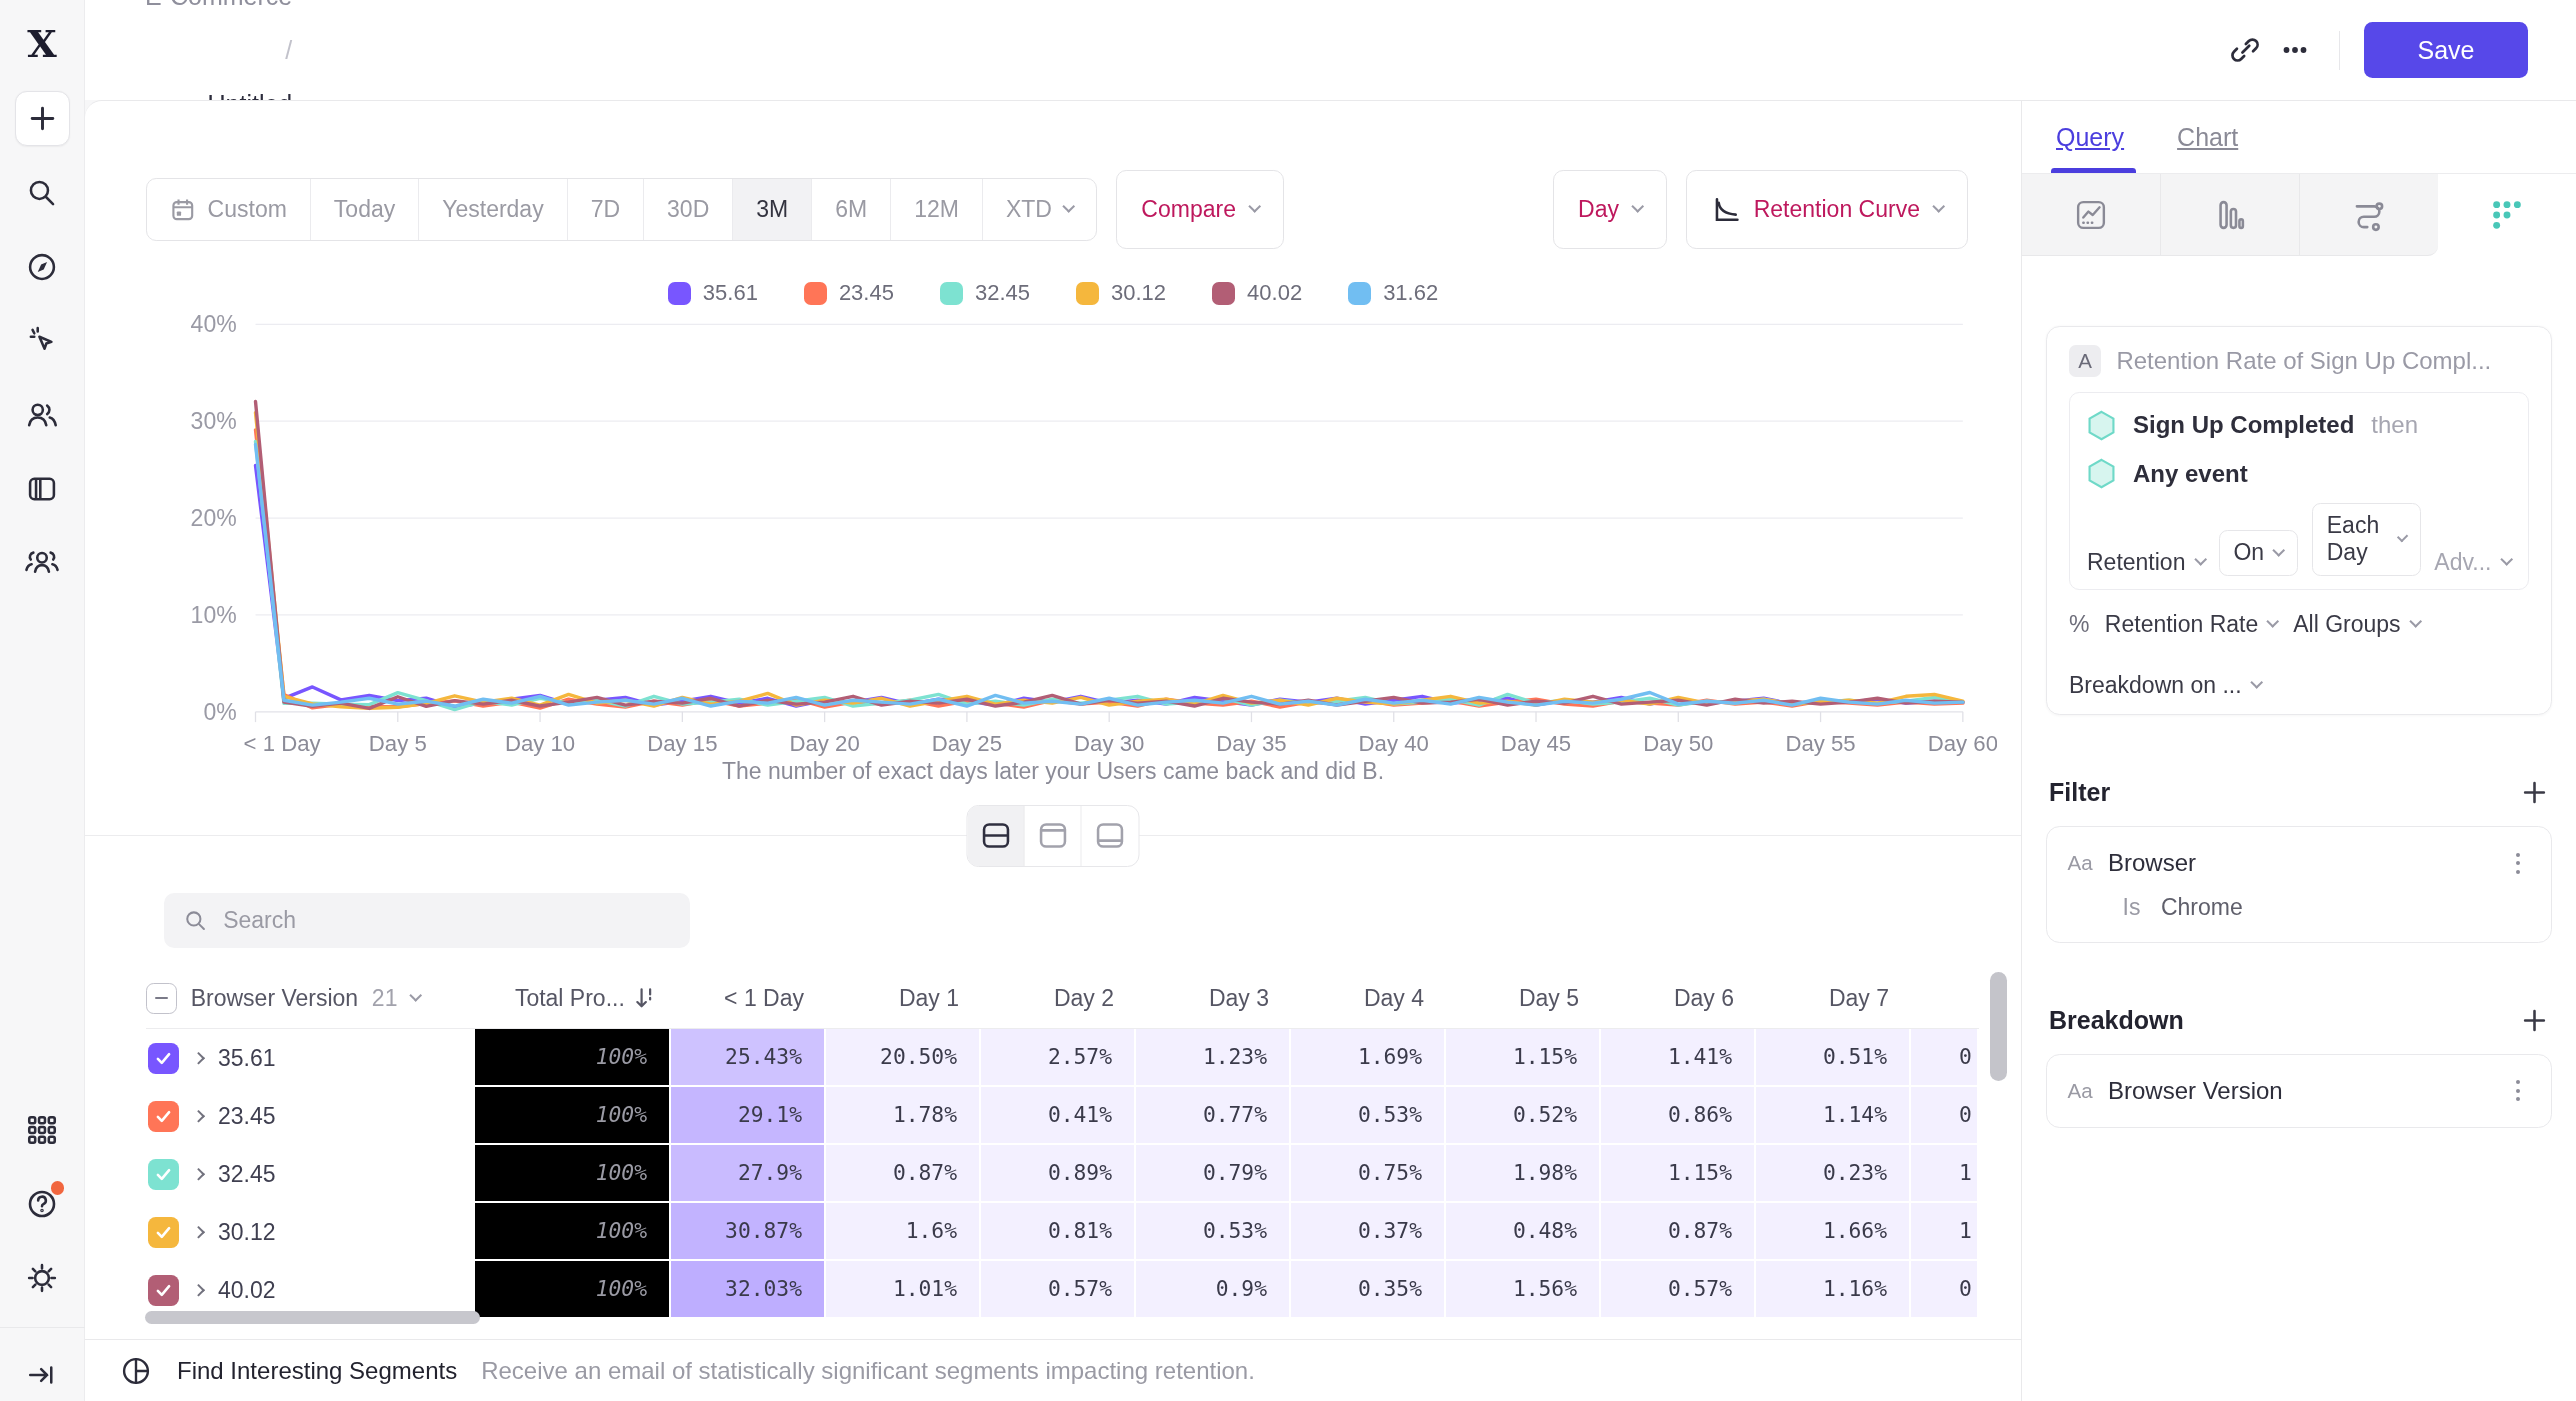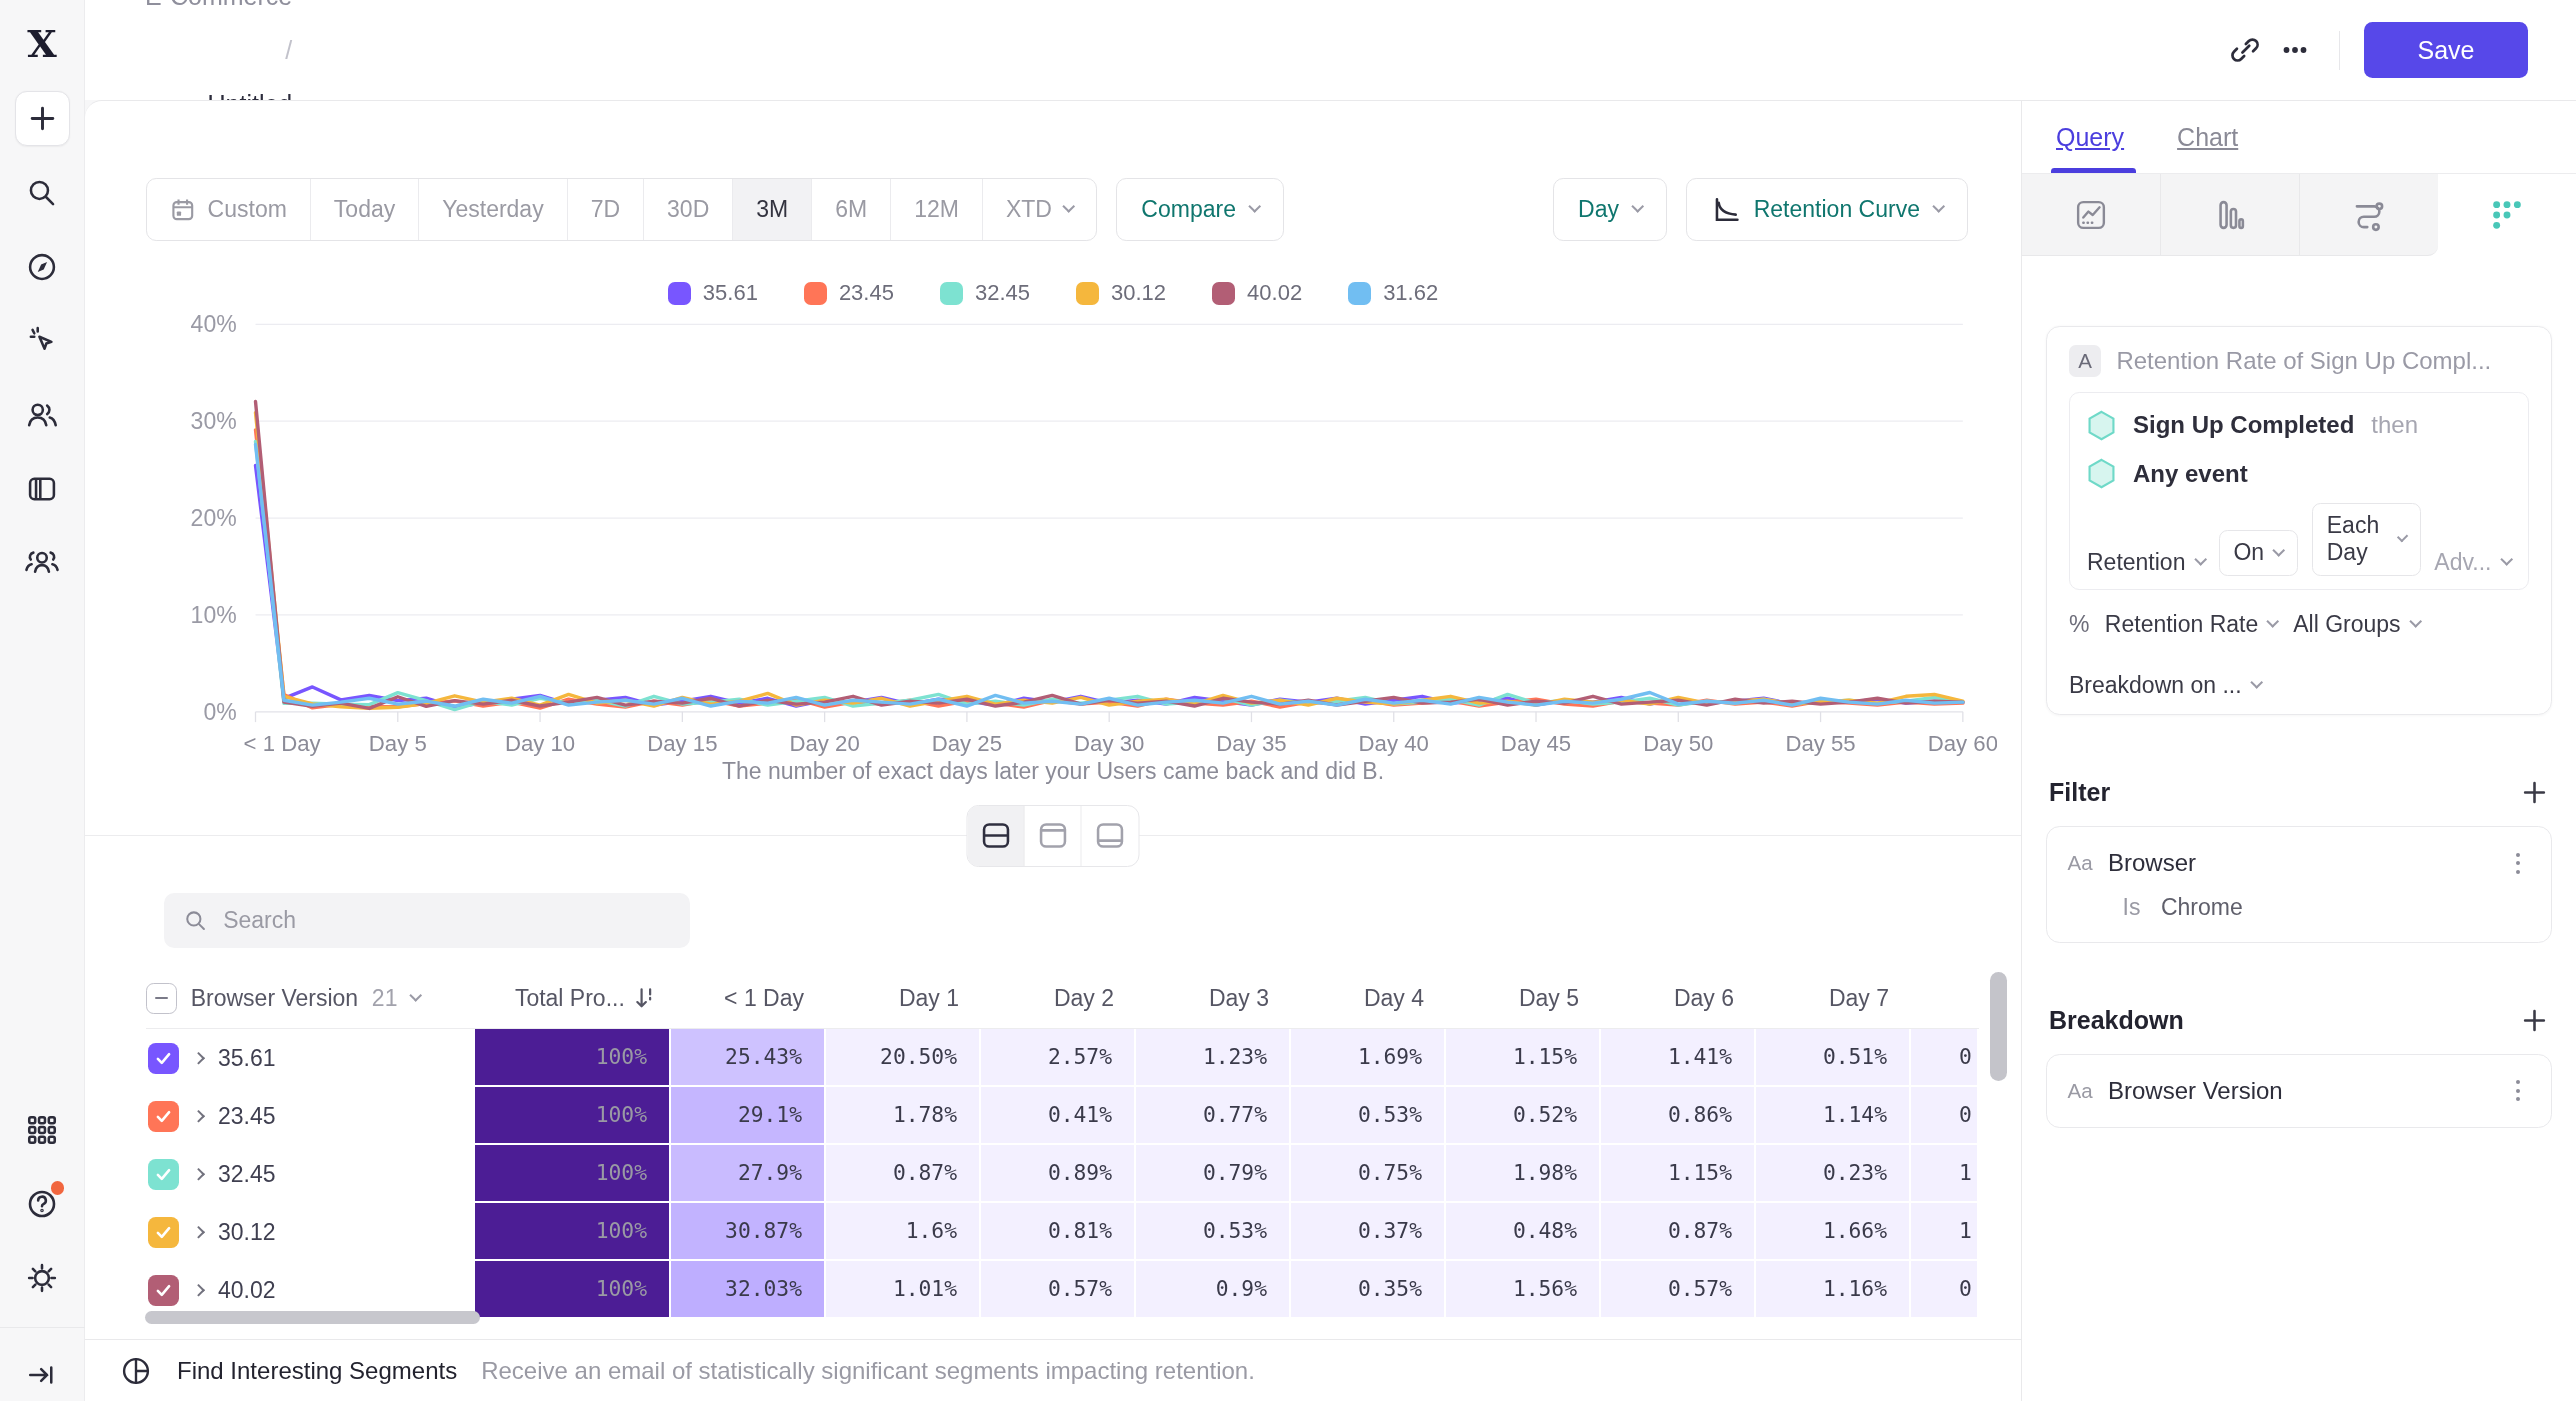--- a/index.html
+++ b/index.html
@@ -37,22 +37,22 @@
     background:#fff; border-top:0.9px solid #e9e9eb; border-top-left-radius:17px; }
 
   .ctrl-row { position:absolute; top:77px; left:61px; right:53px; height:63px;
     display:flex; align-items:center; justify-content:space-between; }
   .ctrl-left, .ctrl-right { display:flex; align-items:center; gap:19px; }
   .seg { display:flex; height:63px; border:0.9px solid #e4e4e7; border-radius:10.2px; background:#fff; overflow:hidden; }
   .seg .cell { display:flex; align-items:center; gap:12px; padding:0 23px; font-size:23px;
     color:#9a9aa3; border-right:0.9px solid #ebebee; white-space:nowrap; }
   .seg .cell:last-child { border-right:none; }
   .seg .cell.active { background:#f2f2f4; color:#33333f; }
-  .btn { display:flex; align-items:center; gap:13.7px; height:63px; padding:0 24px;
-    border:0.9px solid #e4e4e7; border-radius:10.2px; background:#fff; font-size:23px; color:#0f766e; white-space:nowrap; }
+  .btn { display:flex; align-items:center; gap:13.7px; height:79px; padding:0 24px;
+    border:0.9px solid #e4e4e7; border-radius:10.2px; background:#fff; font-size:23px; color:#be185d; white-space:nowrap; }
   .chev { display:inline-block; width:9.4px; height:9.4px; border-right:2.1px solid #9a9aa6;
     border-bottom:2.1px solid #9a9aa6; transform:rotate(45deg); margin-top:-5.1px; }
   .chevR { display:inline-block; width:8.5px; height:8.5px; border-right:2.1px solid #72727e;
     border-bottom:2.1px solid #72727e; transform:rotate(-45deg); }
 
   
   .legend { position:absolute; top:179px; left:0; right:0; display:flex; justify-content:center; gap:46px; }
   .litem { display:flex; align-items:center; gap:12px; font-size:22px; color:#6d6d7a; }
   .lswatch { width:23px; height:23px; border-radius:6.8px; }
 
@@ -85,21 +85,21 @@
   .hnum { text-align:right; padding-right:22px; }
   .htotal { text-align:right; padding-right:13.7px; display:flex; justify-content:flex-end; align-items:center; gap:8.5px; }
   .trow { height:58px; align-items:center; }
   .rfirst { display:flex; align-items:center; gap:15.4px; padding-left:1.7px; font-size:23px; color:#3f3f50; }
   .cbx { width:31px; height:31px; border-radius:7.7px; display:flex; align-items:center; justify-content:center; flex:0 0 31px; }
   .cbx-head { width:31px; height:31px; border-radius:7.7px; border:1.7px solid #c2c2cb; background:#fff;
     display:flex; align-items:center; justify-content:center; flex:0 0 31px; }
   .cbx-head .minus { width:13.7px; height:2.6px; background:#7a7a88; border-radius:1.7px; }
   .num { font-family:"DejaVu Sans Mono",monospace; font-size:21.3px; color:#3a3a4a; text-align:right;
     padding-right:22px; height:58px; line-height:55px; border-bottom:2.6px solid #fff; border-right:2.6px solid #fff; }
-  .c-total { background:#4c1d95; color:#9a9aa4; }
+  .c-total { background:#000000; color:#9a9aa4;font-style:italic; }
   .c-day { background:rgba(120,86,255,0.09); }
   .c-part { overflow:hidden; padding-right:0; padding-left:48px; text-align:left; }
   .hscroll { position:absolute; top:1210px; left:60px; width:335px; height:12.8px; border-radius:6.8px; background:#c7c7cd; }
   .vscroll { position:absolute; top:871px; left:1905px; width:17px; height:109px; border-radius:8.5px; background:#c4c4ca; }
 
   
   .mfooter { position:absolute; left:0; right:0; bottom:0; height:62px; border-top:0.9px solid #e9e9eb;
     display:flex; align-items:center; gap:24px; padding:0 34px; background:#fff;margin-top:28px; }
   .mfooter .ft { font-size:24px; color:#23232f; }
   .mfooter .fd { font-size:24px; color:#9a9aa4; }

